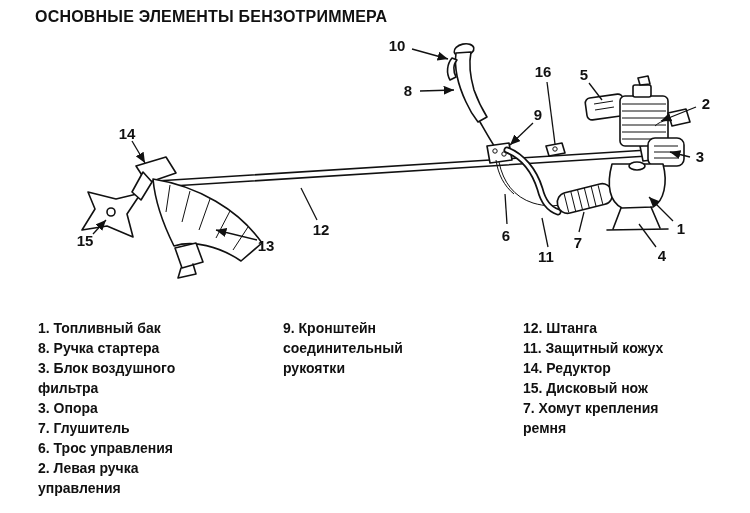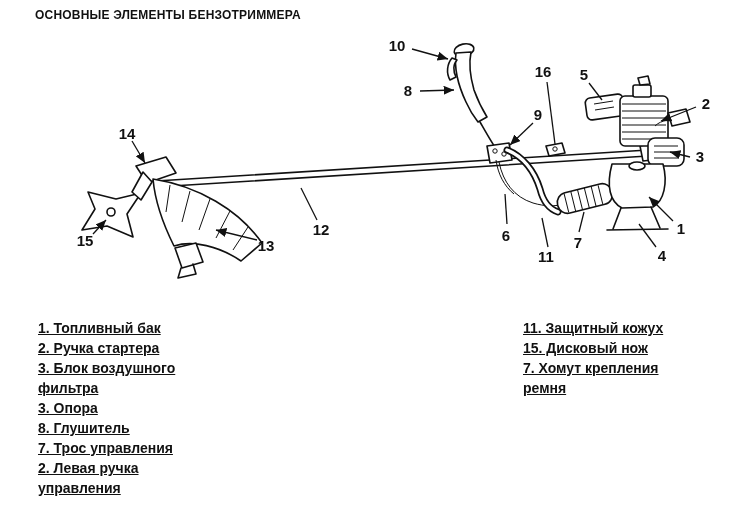--- a/index.html
+++ b/index.html
@@ -1,30 +1,30 @@
 <!DOCTYPE html>
 <html><head>
 <meta charset="utf-8">
 <style>
   html,body{margin:0;padding:0;background:#fff;}
   #page{position:relative;width:750px;height:513px;background:#fff;overflow:hidden;
         font-family:"Liberation Sans",sans-serif;color:#111;}
-  .title{position:absolute;left:35px;top:8px;font-size:12px;font-weight:bold;
+  .title{position:absolute;left:35px;top:8px;font-size:16px;font-weight:bold;
          letter-spacing:.2px;white-space:nowrap;}
   svg{position:absolute;left:0;top:0;}
   .ln{stroke:#111;stroke-width:1.6;fill:none;stroke-linecap:round;stroke-linejoin:round;}
   .sh{stroke:#111;stroke-width:1.6;fill:#fff;stroke-linejoin:round;}
   .thin{stroke:#111;stroke-width:1;fill:none;}
   .tube{stroke:#111;stroke-width:7;fill:none;stroke-linecap:round;}
   .tube-in{stroke:#fff;stroke-width:3.5;fill:none;stroke-linecap:round;}
   .ld{stroke:#111;stroke-width:1.3;fill:none;}
   .num{font-family:"Liberation Sans",sans-serif;font-size:15px;font-weight:bold;
        fill:#111;stroke:none;text-anchor:middle;}
   .legend{position:absolute;left:0;top:318px;width:750px;}
-  .legend ul{list-style:none;margin:0;padding:0;position:absolute;top:0;text-decoration:underline;}
+  .legend ul{list-style:none;margin:0;padding:0;position:absolute;top:0;}
   .legend li{font-size:14px;font-weight:bold;line-height:20px;}
   #col1{left:38px;width:168px;}
   #col2{left:283px;width:152px;}
   #col3{left:523px;width:178px;}
 </style>
 </head>
 <body>
 
 <div id="page">
 
@@ -189,29 +189,32 @@
       <g>
           <line class="ld" x1="547" y1="82" x2="555" y2="144"></line>
           <text class="num" x="543" y="77">16</text>
         </g>
     </g>
   </svg>
 
   <div class="legend">
     <ul id="col1">
       <li>1. Топливный бак</li>
-      <li>2. Ручка стартера</li>
+      <li>8. Ручка стартера</li>
       <li>3. Блок воздушного фильтра</li>
       <li>3. Опора</li>
-      <li>8. Глушитель</li>
-      <li>7. Трос управления</li>
+      <li>7. Глушитель</li>
+      <li>6. Трос управления</li>
       <li>2. Левая ручка управления</li>
     </ul>
     <ul id="col2">
+      <li>9. Кронштейн соединительный рукоятки</li>
     </ul>
     <ul id="col3">
+      <li>12. Штанга</li>
       <li>11. Защитный кожух</li>
+      <li>14. Редуктор</li>
       <li>15. Дисковый нож</li>
       <li>7. Хомут крепления ремня</li>
     </ul>
   </div>
 
 </div>
 
 </body></html>

